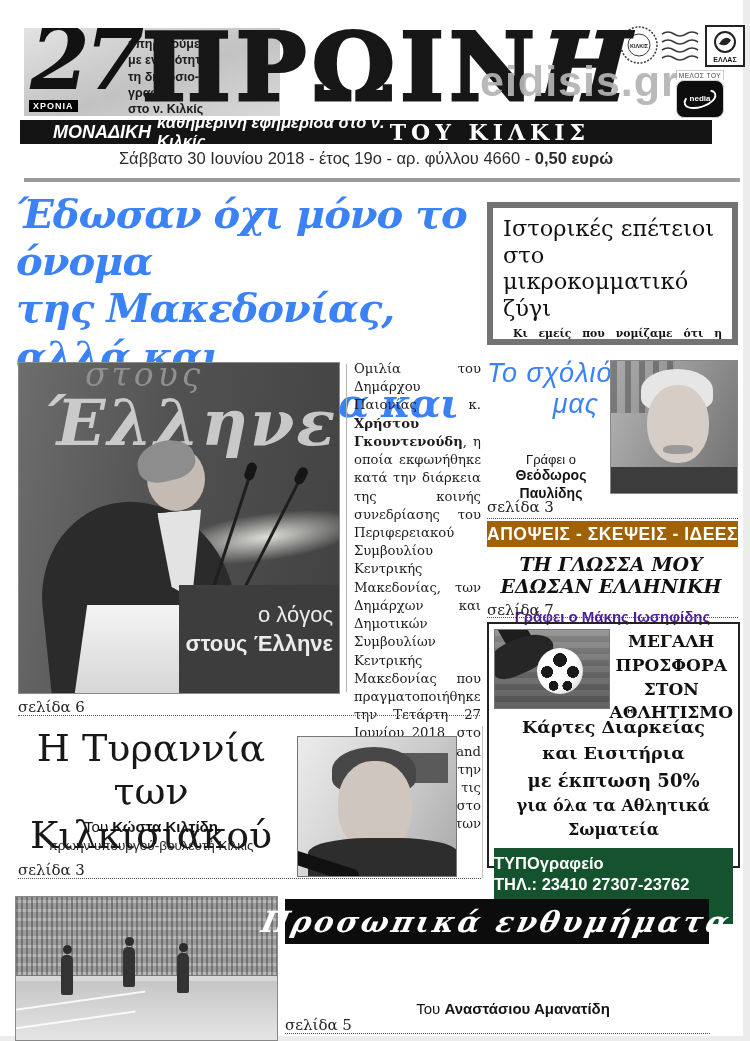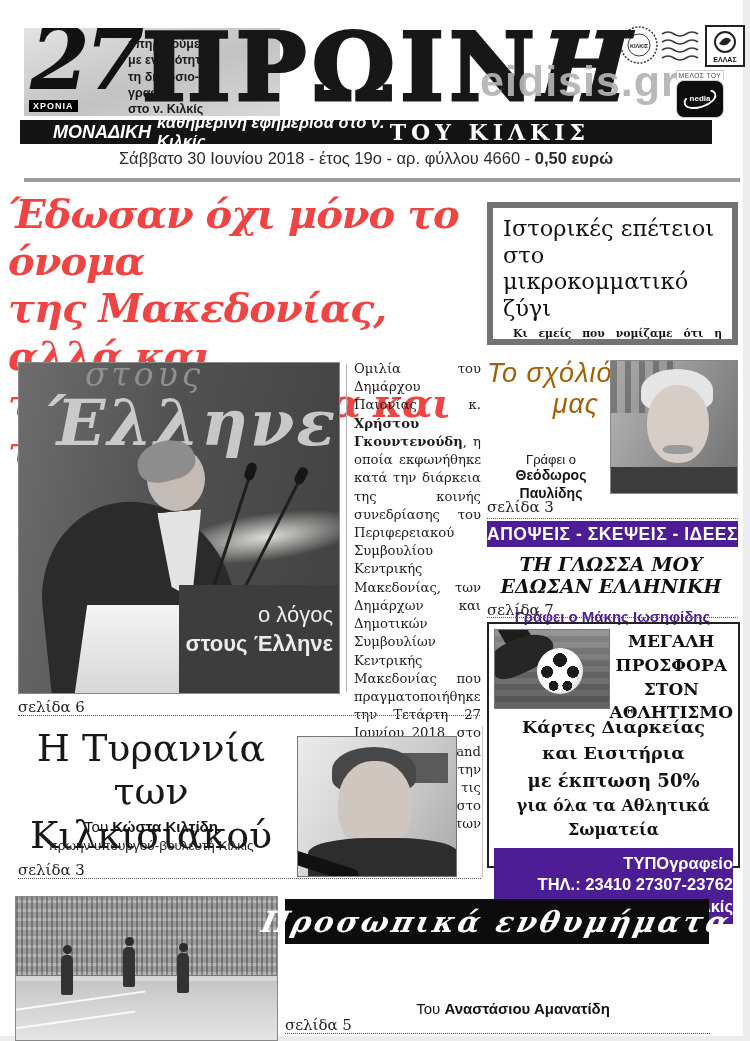--- a/index.html
+++ b/index.html
@@ -43,23 +43,23 @@
   .tag-rest   { color:#fff; font-style:italic; font-weight:bold; font-size:16.5px; margin-left:6px; }
   .edition { margin-left:auto; margin-right:122px; color:#fff; font-family:"DejaVu Serif", serif;
              font-weight:bold; font-size:22px; letter-spacing:5px; white-space:nowrap; }
 
   .dateline { position:absolute; left:20px; top:149px; width:692px; text-align:center;
               font-size:16.5px; color:#2b2b2b; }
   .dateline b { font-weight:bold; }
   .gray-rule { position:absolute; left:24px; top:178px; width:716px; height:4px; background:#9c9c9c; }
 
   
-  .lead-headline { position:absolute; left:8px; top:190px; width:478px;
+  .lead-headline { position:absolute; left:16px; top:190px; width:478px;
                    font-family:"DejaVu Serif", serif; font-style:italic; font-weight:600;
-                   font-size:40px; line-height:1.18; letter-spacing:-1px; color:#ef4444; }
+                   font-size:40px; line-height:1.18; letter-spacing:-1px; color:#3b82f6; }
 
   .lead-body { position:absolute; left:354px; top:360px; width:127px;
                font-family:"DejaVu Serif", serif; font-size:13.2px; line-height:1.38;
                text-align:justify; color:#1d1d1d; }
   .lead-body .lede { text-indent:8px; display:inline; }
   .article-divider { position:absolute; left:346px; top:364px; width:1px; height:328px; background:#b3b3b3; }
 
   .page-ref { font-family:"DejaVu Serif", serif; font-size:15px; color:#222; }
   .dotted { border-bottom:1px dotted #555; position:absolute; height:1px; }
 
@@ -93,37 +93,37 @@
   
   .anniv-box { position:absolute; left:487px; top:202px; width:251px; height:143px;
                border:6px solid #737373; padding:7px 10px 0 10px; overflow:hidden; }
   .anniv-title { font-family:"DejaVu Serif", serif; font-size:22.5px; line-height:1.18; color:#111; }
   .anniv-body { margin-top:6px; font-family:"DejaVu Serif", serif; font-weight:bold;
                 font-size:10.8px; line-height:1.32; text-align:justify; text-indent:10px; }
 
   
   .comment-sec { position:absolute; left:487px; top:356px; width:251px; height:162px; }
   .comment-title { position:absolute; left:0; top:2px; width:126px; font-style:italic;
-                   font-size:27px; letter-spacing:1px; color:#a16207; }
+                   font-size:27px; letter-spacing:1px; color:#3b82f6; }
   .comment-title .t2 { text-align:right; padding-right:14px; }
   .comment-byline { position:absolute; left:22px; top:96px; width:84px; text-align:center; font-size:13px; }
   .comment-byline .auth { font-weight:bold; font-size:14px; line-height:1.25; }
   .comment-photo { position:absolute; right:0; top:4px; width:128px; height:134px; border:1px solid #888;
                    background:linear-gradient(115deg,#b7b7b7 0%,#8f8f8f 55%,#6e6e6e 100%); overflow:hidden; }
   .pav-shelf { position:absolute; left:0; top:0; width:64px; height:52px;
                background:repeating-linear-gradient(90deg, rgba(55,55,55,.45) 0 6px, rgba(120,120,120,.2) 6px 14px); }
   .pav-hair { position:absolute; left:30px; top:8px; width:72px; height:42px; background:#e6e6e6; border-radius:50% 50% 30% 30%; }
   .pav-face { position:absolute; left:36px; top:24px; width:62px; height:78px; background:#d6cec6; border-radius:48%; }
   .pav-mustache { position:absolute; left:52px; top:84px; width:30px; height:9px; background:#9a9a9a; border-radius:40%; }
   .pav-shirt { position:absolute; left:0; bottom:0; width:100%; height:26px; background:#3c3c3c; }
   .comment-ref { position:absolute; left:0; bottom:2px; }
   .comment-dotted { left:487px; top:518px; width:251px; }
 
   
-  .opinions-bar { position:absolute; left:487px; top:521px; width:251px; height:26px; background:#4c1d95;
+  .opinions-bar { position:absolute; left:487px; top:521px; width:251px; height:26px; background:#a16207;
                   color:#fff; font-weight:bold; font-size:17.5px; text-align:center; line-height:26px; letter-spacing:.5px; }
   .opinions-title { position:absolute; left:480px; top:553px; width:262px; text-align:center;
                     font-family:"DejaVu Serif", serif; font-weight:bold; font-style:italic; font-size:19px; color:#111; }
   .opinions-byline { position:absolute; left:487px; top:608px; width:251px; text-align:center;
                      font-weight:bold; font-size:15px; color:#4c1d95; }
   .opinions-ref { position:absolute; left:487px; top:601px; }
   .opinions-dotted { left:487px; top:617px; width:251px; }
 
   
   .ad-box { position:absolute; left:487px; top:622px; width:253px; height:246px;
@@ -144,21 +144,21 @@
   .shoe { position:absolute; left:-6px; top:8px; width:66px; height:34px; background:#262626;
           border-radius:40% 55% 50% 30%; transform:rotate(-24deg); }
   .leg  { position:absolute; left:6px; top:-18px; width:26px; height:40px; background:#1d1d1d; transform:rotate(-30deg); }
   .ad-title { flex:1; text-align:center; padding-top:1px;
               font-family:"DejaVu Serif", serif; font-weight:bold; font-size:17px; line-height:1.4; color:#111; }
   .ad-mid { margin-top:3px; text-align:center; font-family:"DejaVu Serif", serif; font-weight:bold;
             color:#111; line-height:1.5; }
   .ad-mid .m1, .ad-mid .m2 { font-size:17.5px; }
   .ad-mid .m3 { font-size:18px; }
   .ad-mid .m4 { font-size:16px; }
-  .ad-footer { margin-top:6px; background:#4c1d95; color:#fff; text-align:right;
+  .ad-footer { margin-top:6px; background:#14532d; color:#fff; text-align:left;
                font-weight:bold; font-size:16.5px; line-height:1.32; padding:5px 0 6px; }
 
   
   .tyranny-head { position:absolute; left:8px; top:727px; width:286px; text-align:center;
                   font-family:"DejaVu Serif", serif; font-size:38px; line-height:1.14; color:#181818; }
   .tyranny-byline { position:absolute; left:8px; top:818px; width:286px; text-align:center; font-size:15px; }
   .tyranny-sub { position:absolute; left:8px; top:838px; width:286px; text-align:center; font-size:13.5px; color:#222; }
   .tyranny-ref { position:absolute; left:18px; top:861px; }
   .tyranny-dotted { left:18px; top:878px; width:463px; }
   .col-divider2 { position:absolute; left:482px; top:726px; width:1px; height:152px; background:#c6c6c6; }

